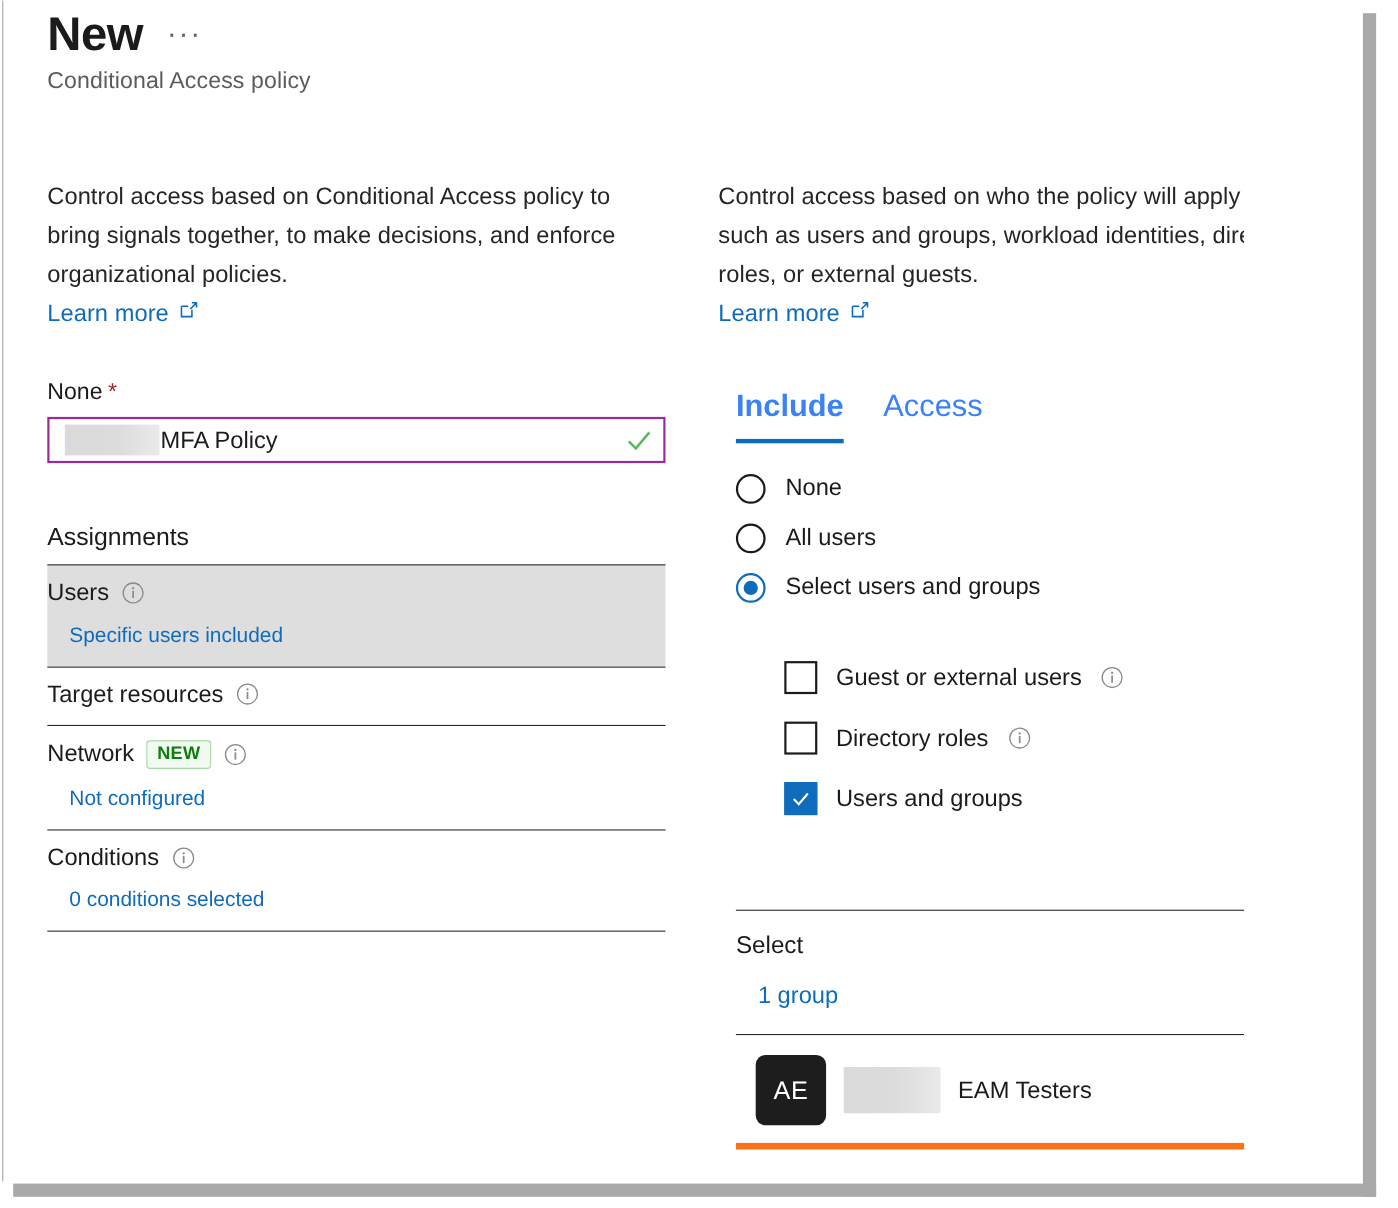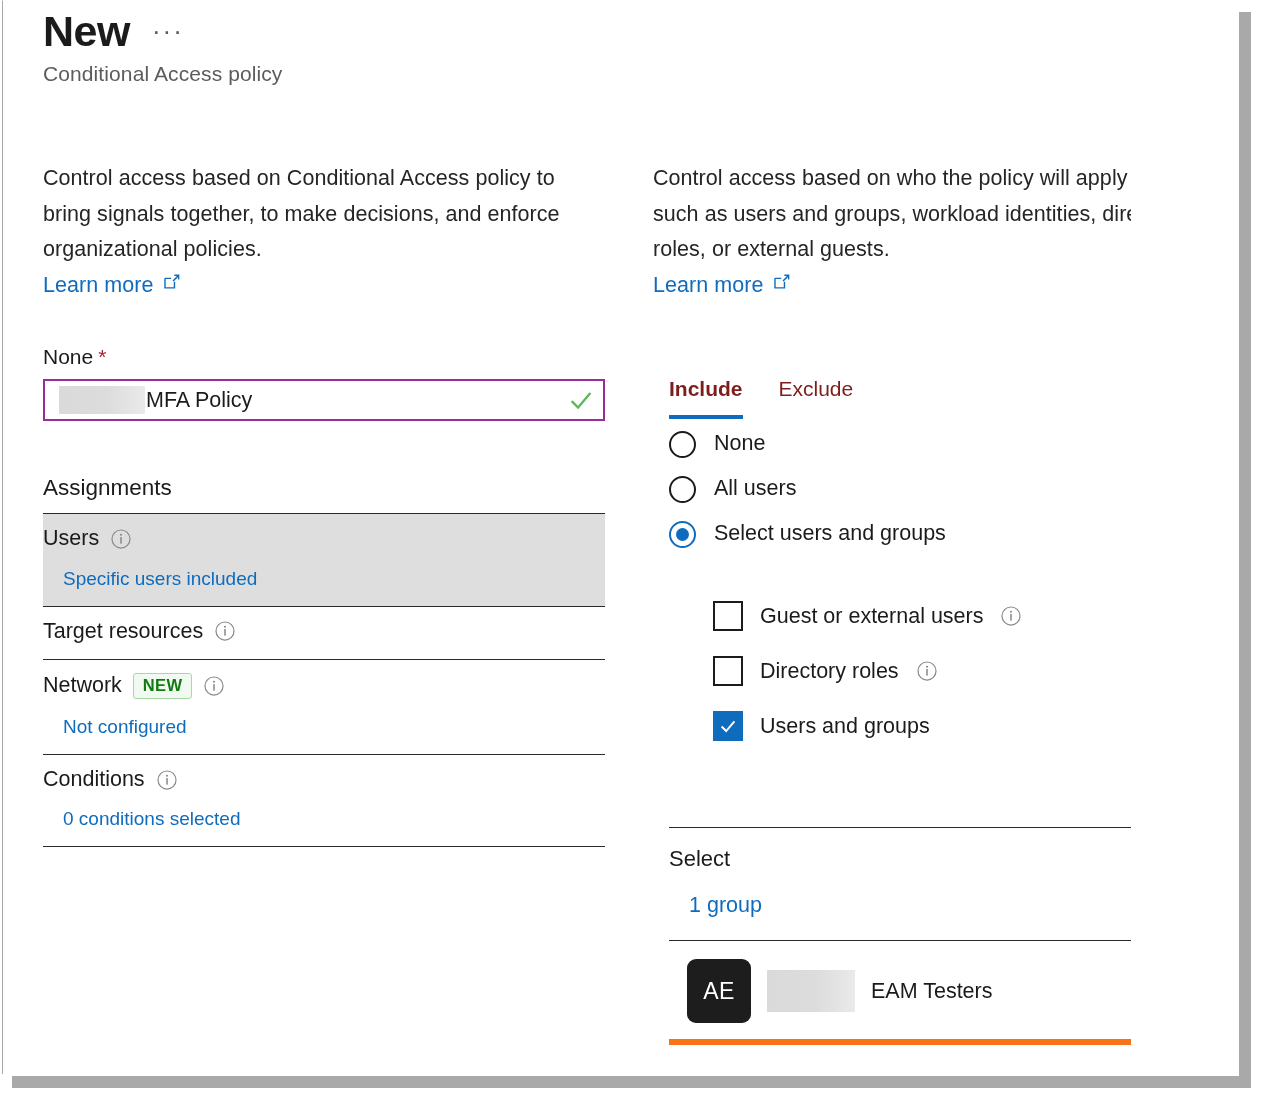--- a/index.html
+++ b/index.html
@@ -203,26 +203,25 @@
 
   
   #tabs {
     position: absolute;
     left: 666px;
     top: 352px;
     display: flex;
     gap: 36px;
   }
   .tab {
-    font-size: 21px;
-    color: #7f1d1d;
+    font-size: 28px;
+    color: #3b82f6;
     padding-bottom: 14px;
     cursor: pointer;
     border-bottom: 4px solid transparent;
-    margin-top: 24px;
   }
   .tab.active {
     font-weight: 700;
     border-bottom-color: #0f6cbd;
   }
 
   
   #radios { position: absolute; left: 666px; top: 430px; }
   .radio-row {
     display: flex;
@@ -444,21 +443,21 @@
             <path d="M2.5 4.5 h5.2 M2.5 4.5 v8 h8 v-5.2" fill="none" stroke="#0f6cbd" stroke-width="1.2"></path>
             <path d="M9.3 6.7 L14 2 M10.4 1.9 H14 V5.5" fill="none" stroke="#0f6cbd" stroke-width="1.2"></path>
           </svg>
         </span>
       </a>
     </div>
   </div>
 
   <div id="tabs">
     <div class="tab active">Include</div>
-    <div class="tab">Exclude</div>
+    <div class="tab">Access</div>
   </div>
 
   <div id="radios">
     <div class="radio-row">
       <span class="radio"></span>
       <span class="radio-label">None</span>
     </div>
     <div class="radio-row">
       <span class="radio"></span>
       <span class="radio-label">All users</span>

